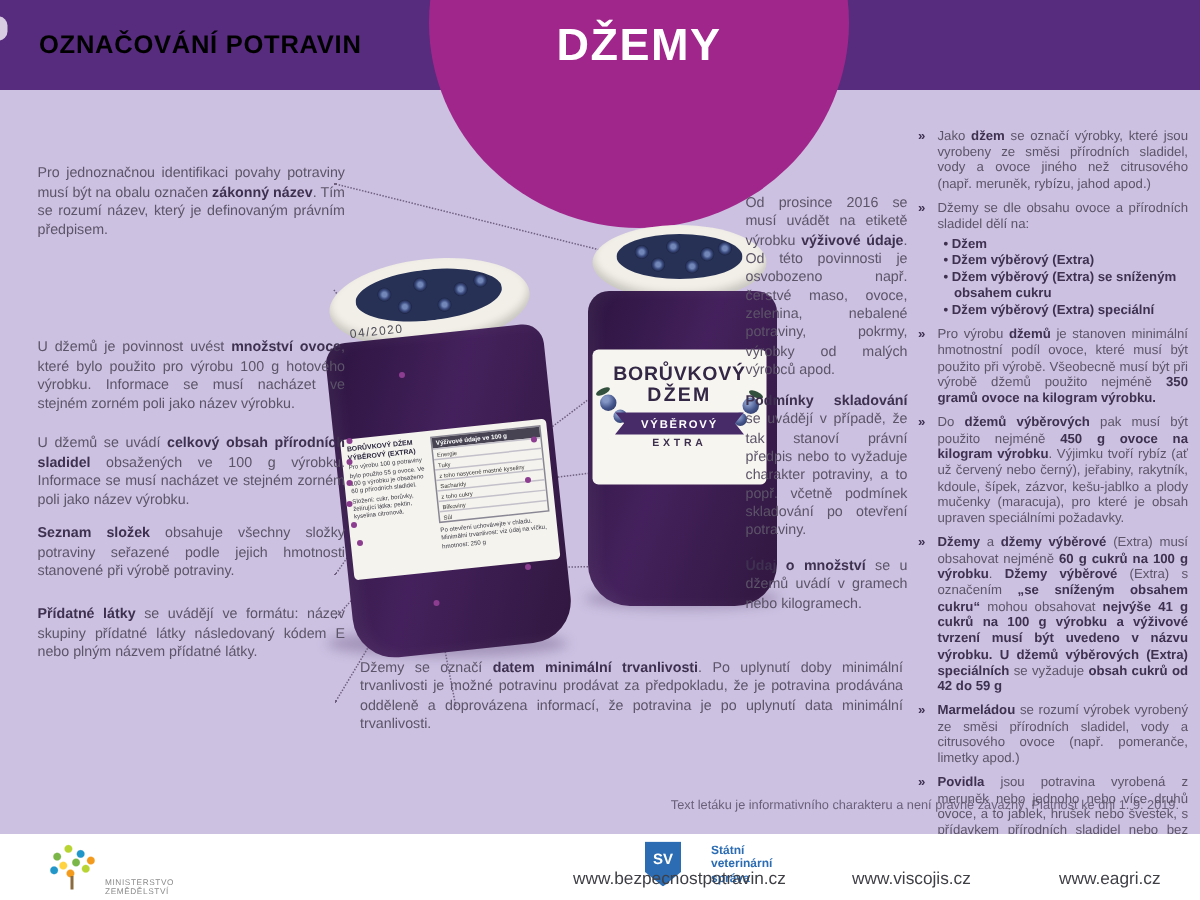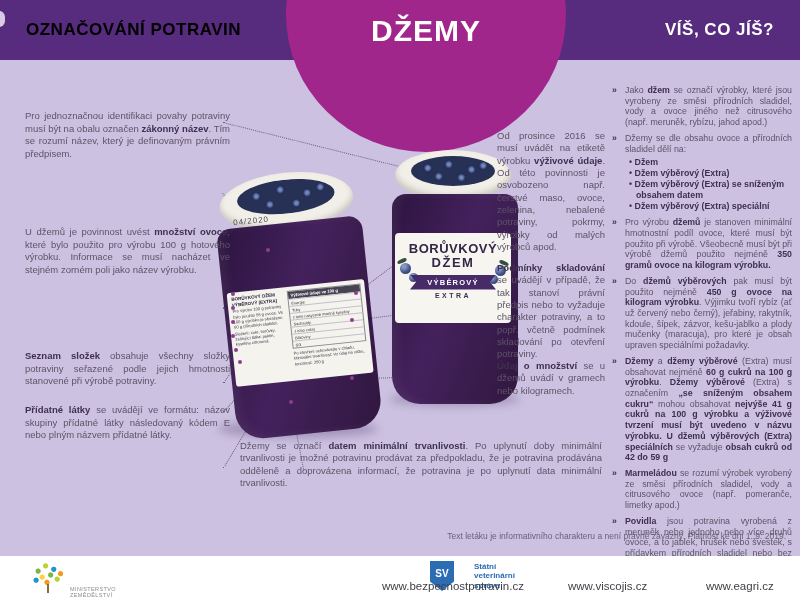--- a/index.html
+++ b/index.html
@@ -92,47 +92,47 @@
 </head>
 <body>
 
 <div class="page">
 
   <div class="header-band"></div>
   <div class="corner-mark"></div>
   <div class="center-circle"></div>
   <div class="h-left">OZNAČOVÁNÍ POTRAVIN</div>
   <div class="h-center">DŽEMY</div>
-  <div class="h-right">VÍŠ, CO JÍŠ?</div>
 
   <div class="tblock" style="left:25px;top:110px;"><span>Pro jednoznačnou identifikaci povahy potraviny musí být na obalu označen </span><span class="b">zákonný název</span><span>. Tím se rozumí název, který je definovaným právním předpisem.</span></div>
   <div class="tblock" style="left:25px;top:226px;"><span>U džemů je povinnost uvést </span><span class="b">množství ovoce</span><span>, které bylo použito pro výrobu 100 g hotového výrobku. Informace se musí nacházet ve stejném zorném poli jako název výrobku.</span></div>
+  <div class="tblock" style="left:25px;top:290px;"><span>U džemů se uvádí </span><span class="b">celkový obsah přírodních sladidel</span><span> obsažených ve 100 g výrobku. Informace se musí nacházet ve stejném zorném poli jako název výrobku.</span></div>
   <div class="tblock" style="left:25px;top:350px;"><span class="b">Seznam složek</span><span> obsahuje všechny složky potraviny seřazené podle jejich hmotnosti stanovené při výrobě potraviny.</span></div>
   <div class="tblock" style="left:25px;top:404px;"><span class="b">Přídatné látky</span><span> se uvádějí ve formátu: název skupiny přídatné látky následovaný kódem E nebo plným názvem přídatné látky.</span></div>
 
   <div class="mblock" style="top:130px;"><span>Od prosince 2016 se musí uvádět na etiketě výrobku </span><span class="b">výživové údaje</span><span>. Od této povinnosti je osvobozeno např. čerstvé maso, ovoce, zelenina, nebalené potraviny, pokrmy, výrobky od malých výrobců apod.</span></div>
   <div class="mblock" style="top:262px;"><span class="b">Podmínky skladování</span><span> se uvádějí v případě, že tak stanoví právní předpis nebo to vyžaduje charakter potraviny, a to popř. včetně podmínek skladování po otevření potraviny.</span></div>
-  <div class="mblock" style="top:360px;"><span class="b">Údaj o množství</span><span> se u džemů uvádí v gramech nebo kilogramech.</span></div>
+  <div class="mblock" style="top:372px;"><span class="b">Údaj o množství</span><span> se u džemů uvádí v gramech nebo kilogramech.</span></div>
 
   <div class="bblock" style="top:440px;"><span>Džemy se označí </span><span class="b">datem minimální trvanlivosti</span><span>. Po uplynutí doby minimální trvanlivosti je možné potravinu prodávat za předpokladu, že je potravina prodávána odděleně a doprovázena informací, že potravina je po uplynutí data minimální trvanlivosti.</span></div>
 
   <div class="disclaimer">Text letáku je informativního charakteru a není právně závazný. Platnost ke dni 1. 9. 2019.</div>
 
   <div class="rcol">
     <div class="ritem">
       <span class="rmark">»</span>
       <span><span>Jako </span><span class="b">džem</span><span> se označí výrobky, které jsou vyrobeny ze směsi přírodních sladidel, vody a ovoce jiného než citrusového (např. meruněk, rybízu, jahod apod.)</span></span>
     </div>
     <div class="ritem">
       <span class="rmark">»</span>
       <span><span>Džemy se dle obsahu ovoce a přírodních sladidel dělí na:</span></span>
       <ul class="sublist">
         <li>Džem</li>
         <li>Džem výběrový (Extra)</li>
-        <li>Džem výběrový (Extra) se sníženým obsahem datem</li>
+        <li>Džem výběrový (Extra) se sníženým obsahem cukru</li>
         <li>Džem výběrový (Extra) speciální</li>
       </ul>
     </div>
     <div class="ritem">
       <span class="rmark">»</span>
       <span><span>Pro výrobu </span><span class="b">džemů</span><span> je stanoven minimální hmotnostní podíl ovoce, které musí být použito při výrobě. Všeobecně musí být při výrobě džemů použito nejméně </span><span class="b">350 gramů ovoce na kilogram výrobku.</span></span>
     </div>
     <div class="ritem">
       <span class="rmark">»</span>
       <span><span>Do </span><span class="b">džemů výběrových</span><span> pak musí být použito nejméně </span><span class="b">450 g ovoce na kilogram výrobku</span><span>. Výjimku tvoří rybíz (ať už červený nebo černý), jeřabiny, rakytník, kdoule, šípek, zázvor, kešu-jablko a plody mučenky (maracuja), pro které je obsah upraven speciálními požadavky.</span></span>

